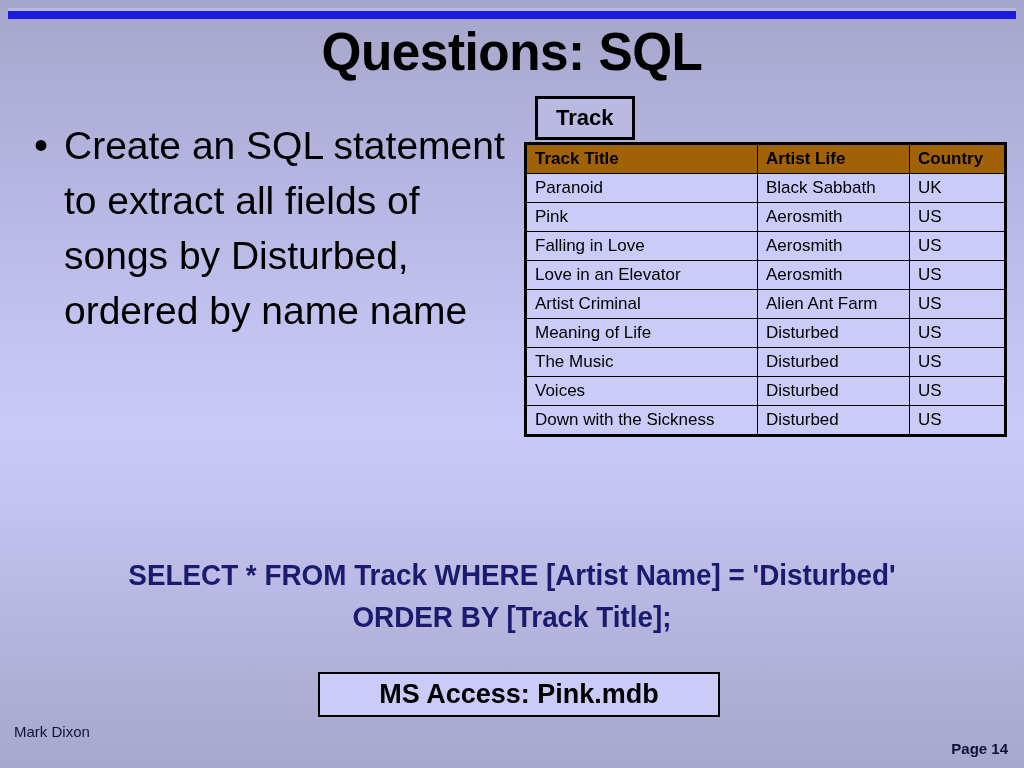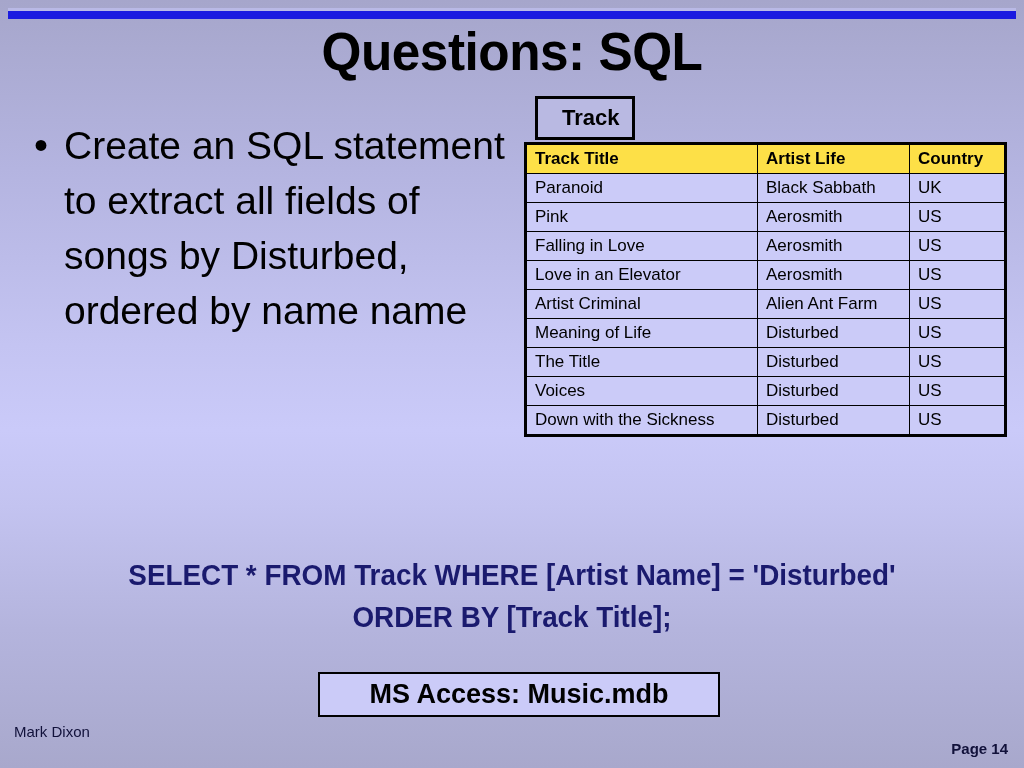--- a/index.html
+++ b/index.html
@@ -103,21 +103,21 @@
     width: 100px;
     height: 44px;
     box-sizing: border-box;
     border: 3px solid #000;
     background: #b9b9e2;
     font-size: 22px;
     font-weight: bold;
     color: #000;
     display: flex;
     align-items: center;
-    padding-left: 24px;
+    padding-left: 18px;
     z-index: 3;
   }
 
   
   #track-table {
     position: absolute;
     left: 524px;
     top: 142px;
     width: 480px;
     border-collapse: collapse;
@@ -132,21 +132,21 @@
     font-size: 17px;
     color: #000;
     text-align: left;
     height: 26px;
     box-sizing: border-box;
     overflow: hidden;
     white-space: nowrap;
   }
   #track-table th {
     font-weight: bold;
-    background: #fde047;
+    background: #a16207;
   }
   #track-table tbody td {
     background: #cbcbf8;
   }
   .col-title  { width: 232px; }
   .col-artist { width: 152px; }
   .col-country{ width: 96px; }
 
   
   #sql-answer {
@@ -252,21 +252,21 @@
         <td class="col-title">Artist Criminal</td>
         <td class="col-artist">Alien Ant Farm</td>
         <td class="col-country">US</td>
       </tr>
       <tr>
         <td class="col-title">Meaning of Life</td>
         <td class="col-artist">Disturbed</td>
         <td class="col-country">US</td>
       </tr>
       <tr>
-        <td class="col-title">The Title</td>
+        <td class="col-title">The Music</td>
         <td class="col-artist">Disturbed</td>
         <td class="col-country">US</td>
       </tr>
       <tr>
         <td class="col-title">Voices</td>
         <td class="col-artist">Disturbed</td>
         <td class="col-country">US</td>
       </tr>
       <tr>
         <td class="col-title">Down with the Sickness</td>
@@ -275,19 +275,19 @@
       </tr>
     </tbody>
   </table>
 
   <div id="sql-answer">
     <div>SELECT * FROM Track WHERE [Artist Name] = 'Disturbed'</div>
     <div>ORDER BY [Track Title];</div>
   </div>
 
   <div id="access-box">
-    <span>MS Access: Music.mdb</span>
+    <span>MS Access: Pink.mdb</span>
   </div>
 
   <div id="footer-author">Mark Dixon</div>
   <div id="footer-page">Page 14</div>
 
 </div>
 
 </body></html>

